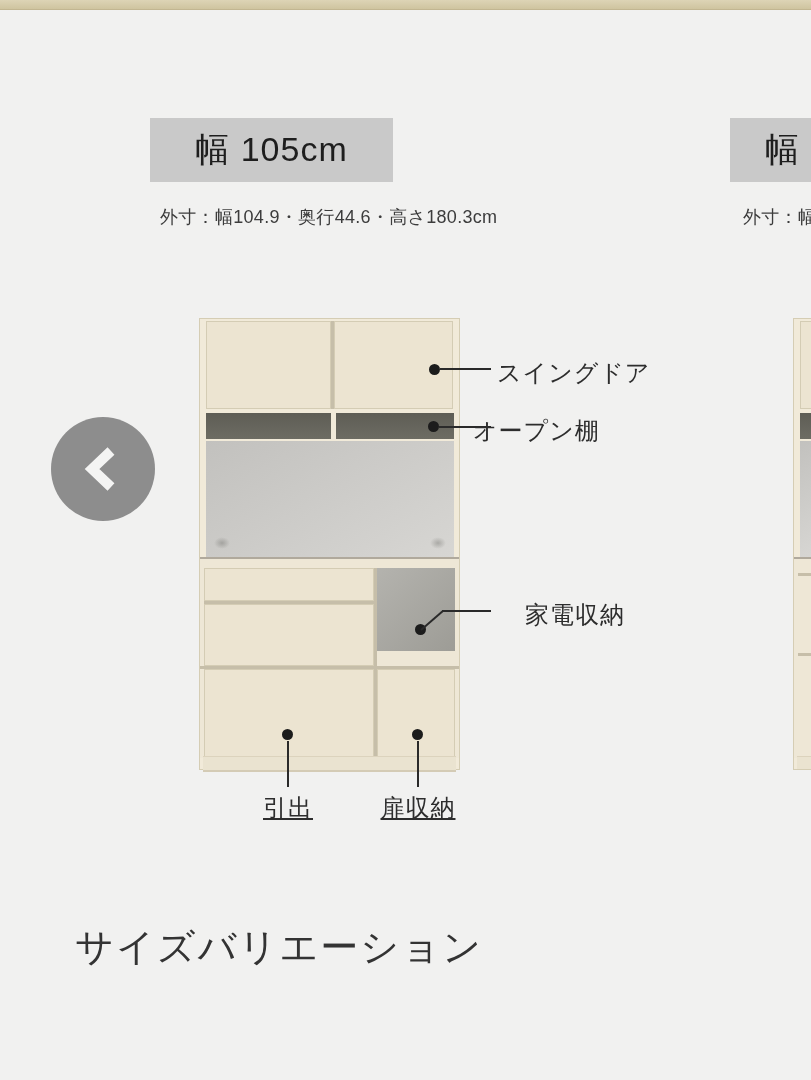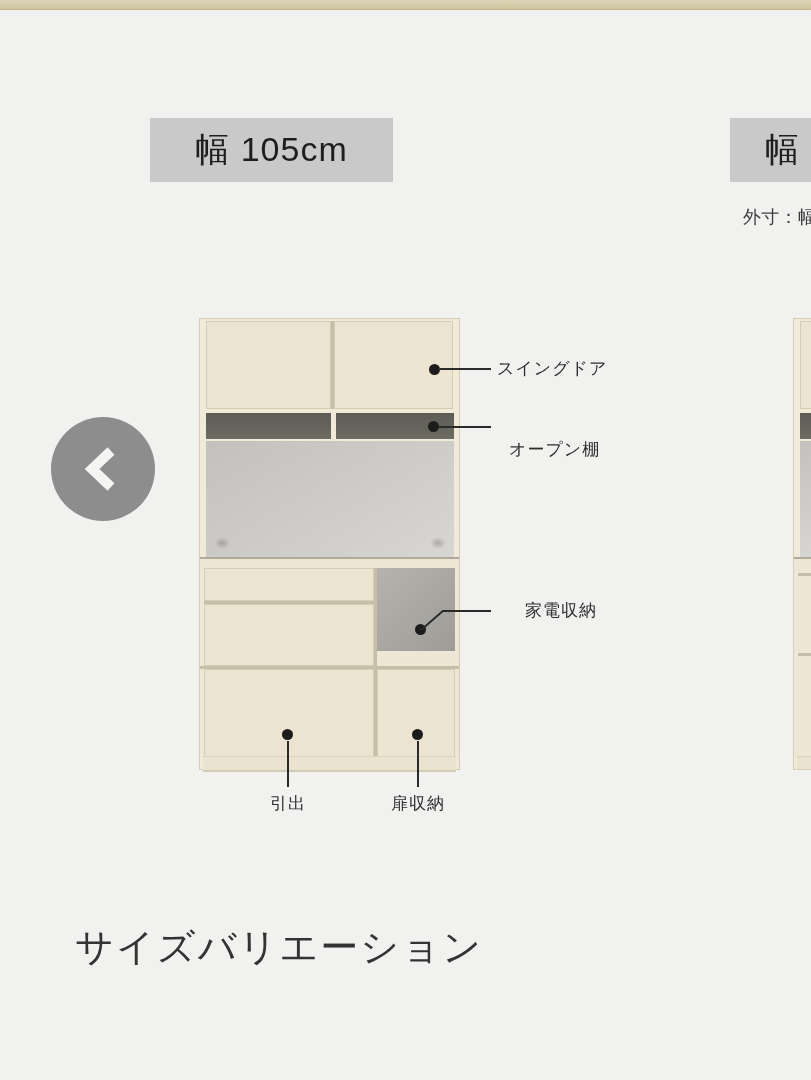--- a/index.html
+++ b/index.html
@@ -29,42 +29,43 @@
   .back-panel{position:absolute;background:linear-gradient(150deg,#c2c1be,#d7d6d3);}
   .nook{position:absolute;background:linear-gradient(135deg,#b4b3ae,#9d9c96);}
   .smudge{position:absolute;width:16px;height:12px;border-radius:50%;
     background:radial-gradient(rgba(90,90,85,.35),rgba(90,90,85,0) 70%);}
 
   
   .dot{position:absolute;width:11px;height:11px;border-radius:50%;background:#1c1c1c;}
   .hline{position:absolute;height:2px;background:#2a2a2a;}
   .vline{position:absolute;width:2px;background:#2a2a2a;}
   .dline{position:absolute;height:2px;background:#2a2a2a;transform-origin:0 50%;}
-  .callout-label{position:absolute;font-size:17px;color:#2d2d2d;white-space:nowrap;letter-spacing:1px;}
-  .callout-label.centered{transform:translateX(-50%);}
+  .callout-label{position:absolute;font-size:24px;color:#2d2d2d;white-space:nowrap;letter-spacing:1px;}
+  .callout-label.centered{transform:translateX(-50%);text-decoration:underline;}
 
   
   .nav-prev{left:51px;top:417px;width:104px;height:104px;border-radius:50%;
     background:#8d8d8d;border:none;display:flex;align-items:center;justify-content:center;
     cursor:pointer;padding:0;}
 
   
   .section-heading{left:75px;top:922px;font-size:38px;font-weight:500;color:#333;
     letter-spacing:2px;white-space:nowrap;}
 </style>
 </head>
 <body>
 
 <div class="abs top-bar"></div>
 
 <div class="abs" style="left:0;top:0;width:746px;height:900px;">
 
   <div class="abs title-box" style="left:150px;top:118px;width:243px;">
     <span>幅 105cm</span>
   </div>
+  <div class="abs dims" style="left:160px;top:205px;">外寸：幅104.9・奥行44.6・高さ180.3cm</div>
 
   <div class="abs cab" style="left:199px;top:318px;width:261px;height:452px;">
 
     <div class="panel" style="left:6px;top:2px;width:125px;height:88px;"></div>
     <div class="panel" style="left:134px;top:2px;width:119px;height:88px;"></div>
     <div class="gapline" style="left:131px;top:2px;width:3px;height:88px;"></div>
 
     <div class="shelf-dark" style="left:6px;top:94px;width:125px;height:26px;"></div>
     <div class="shelf-dark" style="left:136px;top:94px;width:118px;height:26px;"></div>
 
@@ -86,21 +87,21 @@
 
     <div class="abs" style="left:3px;top:437px;width:253px;height:13px;background:#eae3d0;border-top:1px solid #dcd3bd;border-bottom:2px solid #d4cbb5;"></div>
   </div>
 
   <div class="dot" style="left:429px;top:364px;"></div>
   <div class="hline" style="left:440px;top:368px;width:51px;"></div>
   <div class="callout-label" style="left:497px;top:357px;">スイングドア</div>
 
   <div class="dot" style="left:428px;top:421px;"></div>
   <div class="hline" style="left:439px;top:426px;width:52px;"></div>
-  <div class="callout-label" style="left:509px;top:415px;margin-top:23px;">オープン棚</div>
+  <div class="callout-label" style="left:473px;top:415px;">オープン棚</div>
 
   <div class="dot" style="left:415px;top:624px;"></div>
   <div class="dline" style="left:421px;top:629px;width:29px;transform:rotate(-41deg);"></div>
   <div class="hline" style="left:442px;top:610px;width:49px;"></div>
   <div class="callout-label" style="left:525px;top:599px;">家電収納</div>
 
   <div class="dot" style="left:282px;top:729px;"></div>
   <div class="vline" style="left:287px;top:741px;height:46px;"></div>
   <div class="callout-label centered" style="left:288px;top:792px;">引出</div>
 

